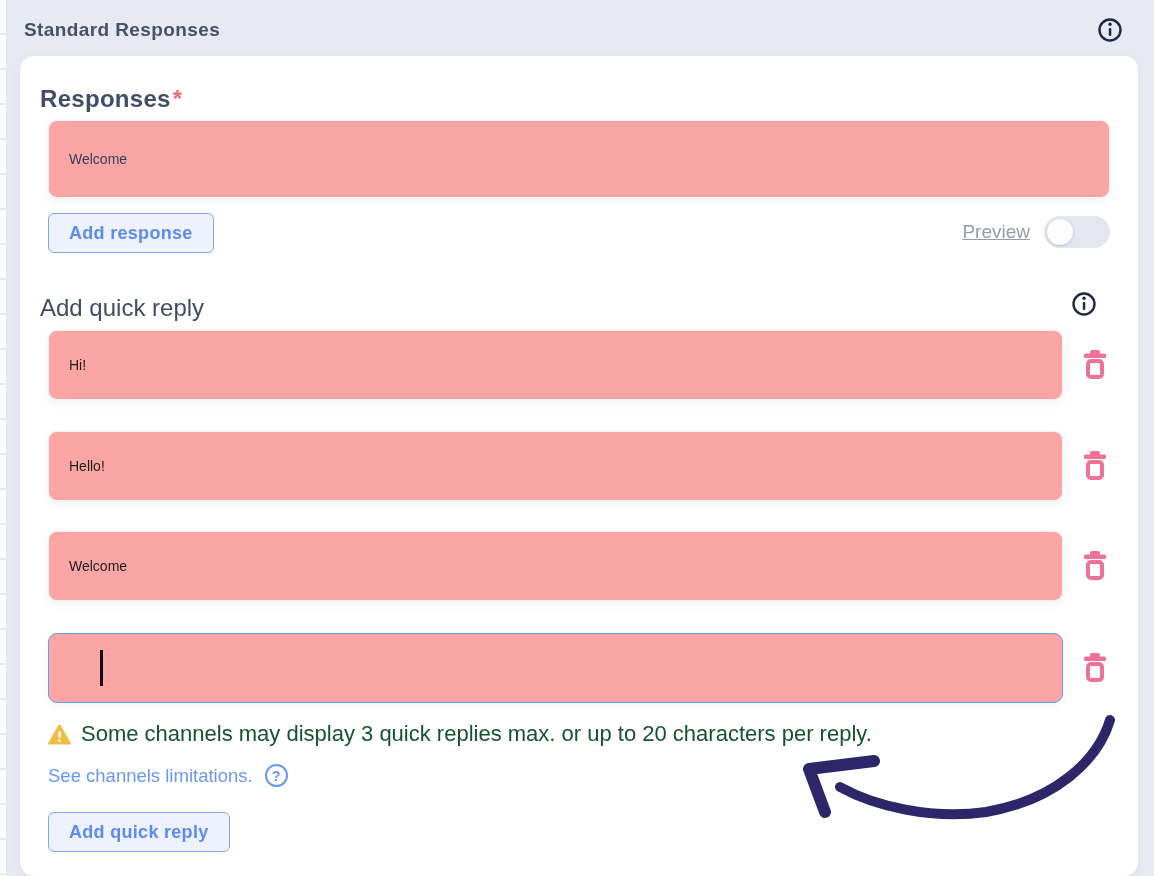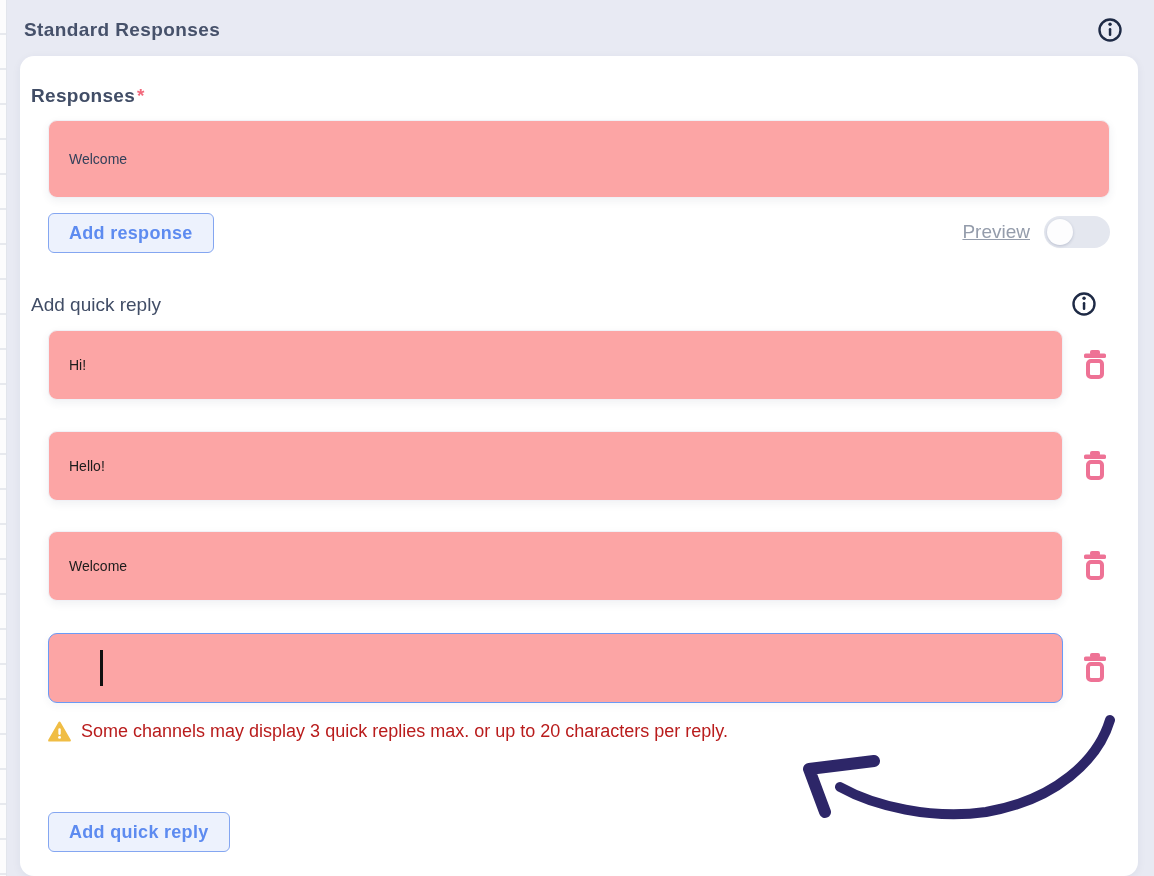--- a/index.html
+++ b/index.html
@@ -30,21 +30,21 @@
     display:inline-flex; align-items:center; justify-content:center;
   }
   .header-info { position:absolute; left:1097px; top:18px; width:26px; height:26px; }
 
   .card {
     position:absolute; left:20px; top:56px; width:1118px; height:820px;
     background:#ffffff; border-radius:14px;
     box-shadow:0 2px 10px rgba(40,48,80,0.06);
   }
 
-  .section-label { position:absolute; left:11px; font-size:19px; color:#414d66; }
+  .section-label { position:absolute; left:20px; font-size:24px; color:#414d66; }
   .responses-label { top:29px; font-weight:700; letter-spacing:0.3px; }
   .required { color:#f2697c; font-weight:700; margin-left:2px; }
 
   .box-input {
     background:#fca5a5; border:1px solid #f0f1f6; border-radius:9px;
     box-shadow:0 3px 9px rgba(43,50,88,0.07);
     font-family:"Liberation Sans","DejaVu Sans",sans-serif;
     font-size:14px; padding:0 20px; outline:none;
   }
   .response-input {
@@ -87,21 +87,21 @@
   .qr-input.focused {
     border:1.6px solid #699af6; box-shadow:0 3px 9px rgba(43,50,88,0.05);
   }
   .caret { position:absolute; left:52px; top:17px; width:2.5px; height:36px; background:#101010; }
 
   .trash-btn { width:30px; height:34px; flex:0 0 auto; }
 
   .warning-row {
     position:absolute; left:28px; top:665px; display:flex; align-items:center; gap:10px;
   }
-  .warning-text { font-size:18px; color:#b91c1c; }
+  .warning-text { font-size:22px; color:#14532d; }
 
   .link-row {
     position:absolute; left:28px; top:708px; display:flex; align-items:center; gap:12px;
   }
   .channels-link { font-size:18.5px; color:#6a97f3; text-decoration:none; cursor:pointer; }
   .question-icon {
     width:23px; height:23px; border-radius:50%; border:2px solid #6a97f3;
     color:#6a97f3; font-size:14.5px; font-weight:700;
     display:inline-flex; align-items:center; justify-content:center; cursor:pointer;
     background:#fff;
@@ -222,20 +222,24 @@
       <span style="display:inline-flex">
         <svg width="23" height="21" viewBox="0 0 24 22">
           <path d="M12 2 L22.6 20.3 H1.4 Z" fill="#f0bd44" stroke="#f0bd44" stroke-width="2.6" stroke-linejoin="round"></path>
           <rect x="10.8" y="7.6" width="2.5" height="7" rx="1.2" fill="#ffffff"></rect>
           <circle cx="12.05" cy="17.2" r="1.5" fill="#ffffff"></circle>
         </svg>
       </span>
       <span class="warning-text">Some channels may display 3 quick replies max. or up to 20 characters per reply.</span>
     </div>
 
+    <div class="link-row">
+      <a class="channels-link">See channels limitations.</a>
+      <span class="question-icon">?</span>
+    </div>
 
     <button class="btn-outline add-qr-btn">Add quick reply</button>
 
   </div>
 
   <svg class="arrow-svg" width="362" height="160" viewBox="0 0 362 160">
     <path d="M330 22 C318 62 276 102 206 114 C152 122 94 108 60 89" fill="none" stroke="#2d2668" stroke-width="10" stroke-linecap="round"></path>
     <path d="M94 63 L29 71 L45 114" fill="none" stroke="#2d2668" stroke-width="12" stroke-linecap="round" stroke-linejoin="round"></path>
   </svg>
 

